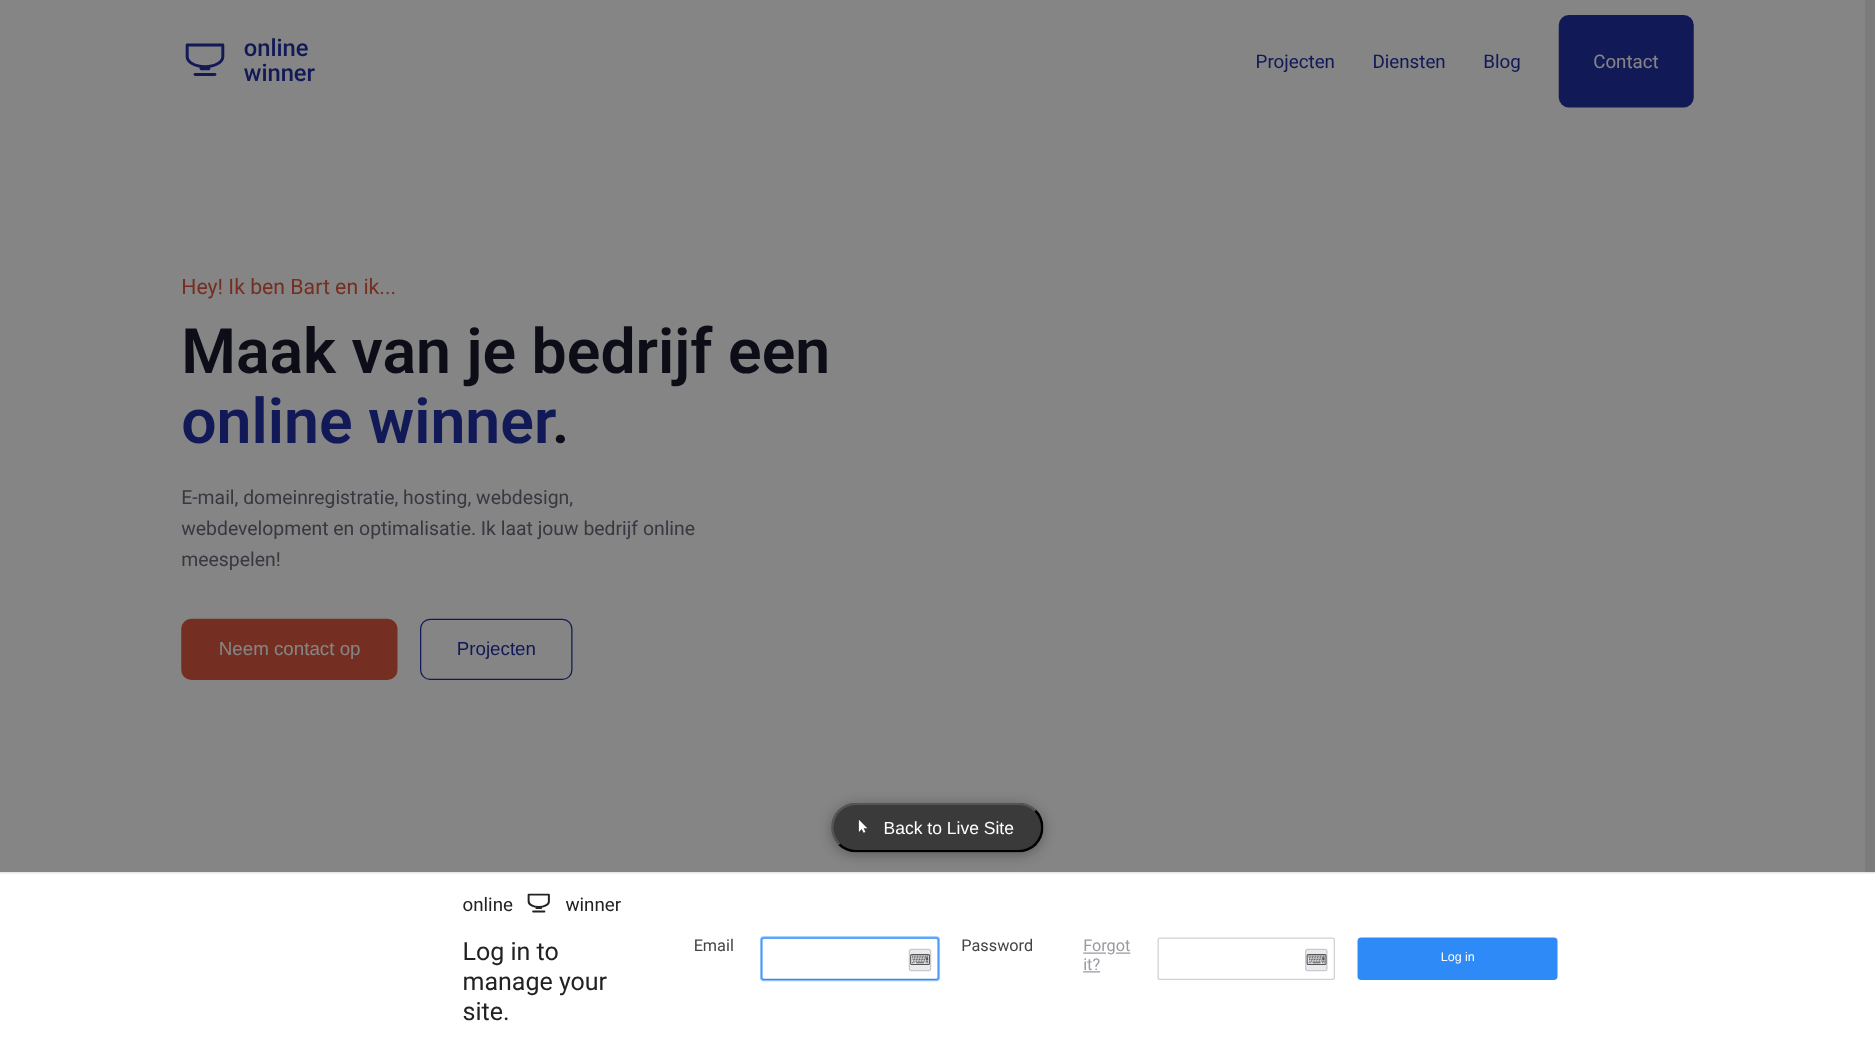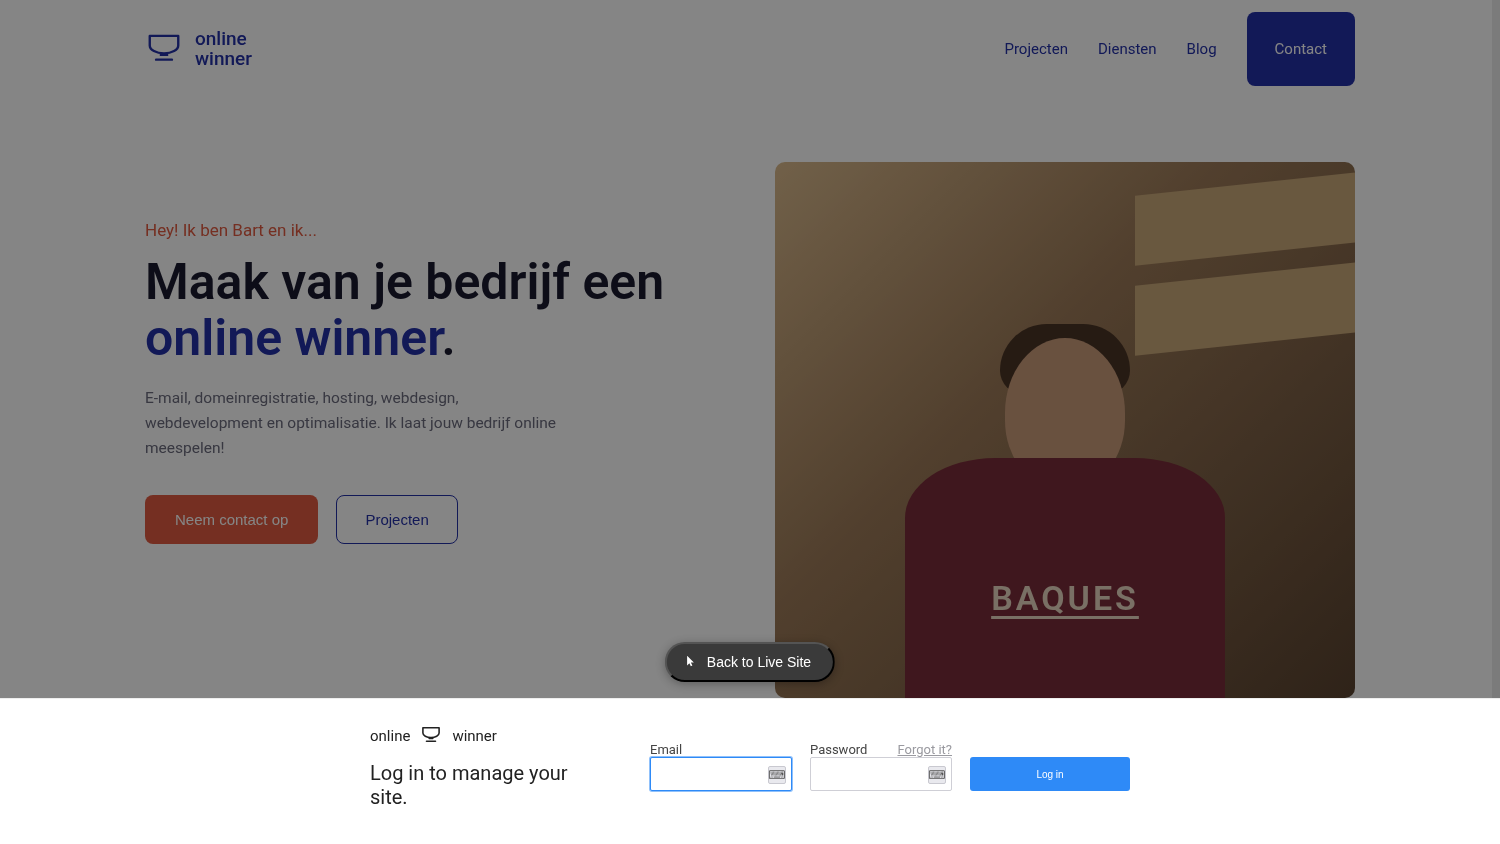--- a/index.html
+++ b/index.html
@@ -140,24 +140,24 @@
     gap: 58px;
     z-index: 10;
     border-top: 1px solid #eee;
   }
   .login-brand { display: flex; flex-direction: column; gap: 14px; }
   .login-logo-row { display: flex; align-items: center; gap: 10px; color: #222; font-size: 15px;}
   .login-logo-row .mini-trophy { color: #222; }
   .login-msg { font-size: 20px; color: #222; }
 
   .form-area { display: flex; align-items: flex-end; gap: 18px; flex: 1; }
-  .field { display: flex; flex-direction: column; gap: 0; position: relative;}
+  .field { display: flex; flex-direction: row; gap: 22px; position: relative;}
   .field-header { display: flex; justify-content: space-between; align-items: baseline; }
   .field label { font-size: 13px; color: #444; }
-  .forgot { font-size: 13px; color: #9a9aa0; }
+  .forgot { font-size: 13px; color: #9a9aa0; margin-left: 40px; }
   .field input {
     height: 34px; width: 142px;
     border: 1px solid var(--border);
     border-radius: 2px;
     padding: 4px 28px 4px 8px;
     font-size: 14px;
     background: #fff;
   }
   .field.email input { border-color: #2e8af7; box-shadow: 0 0 0 1px #2e8af788; }
   .kbd-icon {
@@ -224,29 +224,20 @@
         <h1 class="hero-title">
           <span>Maak van je bedrijf een </span><span class="accent">online winner</span><span>.</span>
         </h1>
         <p class="hero-desc">E-mail, domeinregistratie, hosting, webdesign, webdevelopment en optimalisatie. Ik laat jouw bedrijf online meespelen!</p>
         <div class="hero-ctas">
           <button class="btn-primary">Neem contact op</button>
           <button class="btn-secondary">Projecten</button>
         </div>
       </div>
 
-      <div class="hero-right stairs">
-        <div class="person">
-          <div class="hair"></div>
-          <div class="head"></div>
-          <div class="shirt">
-            <span class="shirt-text">BAQUES</span>
-          </div>
-        </div>
-      </div>
     </section>
 
     <div class="vscroll"></div>
     <div class="dimmer"></div>
 
     <button class="back-pill">
       <span>
         <svg viewBox="0 0 16 16" fill="currentColor">
             <path d="M3 1 l0 13 3-3 2 4 2-1 -2-4 4 0 Z"></path>
           </svg>

